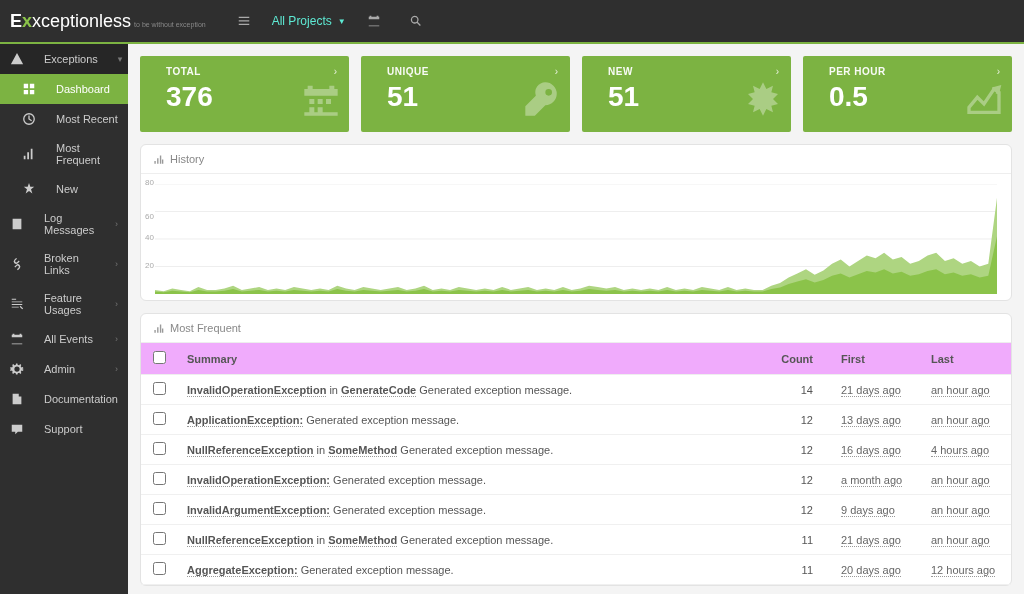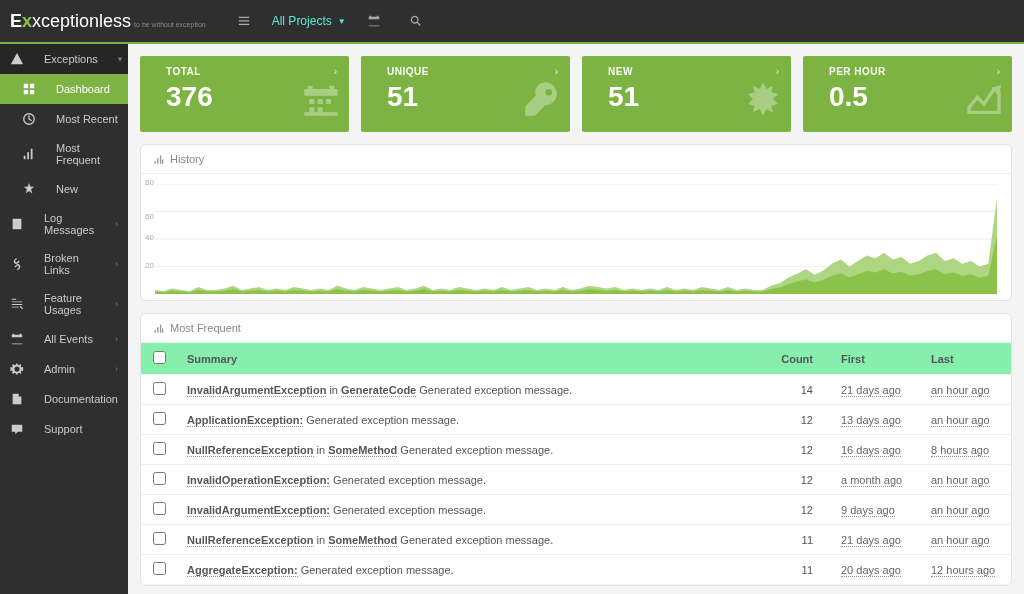--- a/index.html
+++ b/index.html
@@ -23,21 +23,21 @@
 .stat-label{font-size:10px;font-weight:700;letter-spacing:.5px;opacity:.95}
 .stat-value{font-size:28px;font-weight:700;margin-top:4px}
 .stat-icon{position:absolute;right:8px;bottom:4px;opacity:.35;font-size:40px}
 .stat-arrow{position:absolute;top:10px;right:12px;font-size:10px;opacity:.8}
 .panel{background:#fff;border:1px solid #e3e3e3;border-radius:6px}
 .panel-head{padding:8px 12px;font-size:11px;color:#888;display:flex;align-items:center;gap:6px;border-bottom:1px solid #eee}
 .chart-wrap{padding:10px 14px 6px}
 .chart-svg{width:100%;height:110px;display:block}
 .axis-lbl{position:absolute;font-size:8px;color:#aaa}
 table{width:100%;border-collapse:collapse;font-size:11px}
-th{text-align:left;padding:8px 10px;font-weight:700;color:#555;border-bottom:1px solid #eee;background:#86efac}
+th{text-align:left;padding:8px 10px;font-weight:700;color:#555;border-bottom:1px solid #eee;background:#f0abfc}
 td{padding:7px 10px;border-bottom:1px solid #f0f0f0;vertical-align:middle}
 td.summary{color:#555}
 td.summary .ex{font-weight:700;border-bottom:1px dotted #999}
 td.summary .meth{font-weight:700;border-bottom:1px dotted #999}
 .time-link{border-bottom:1px dotted #999;color:#666;cursor:pointer}
 .chk{width:36px;text-align:center}
 .count-col{width:70px;text-align:right;padding-right:18px}
 .first-col,.last-col{width:90px}
 input[type=checkbox]{width:13px;height:13px;cursor:pointer}
 .ic{width:14px;height:14px;fill:currentColor;flex-shrink:0}
@@ -235,38 +235,38 @@
           <th class="chk"><input type="checkbox" style=""></th>
           <th>Summary</th>
           <th class="count-col">Count</th>
           <th class="first-col">First</th>
           <th class="last-col">Last</th>
         </tr>
           </thead>
         <tbody id="tbody">
             <tr>
               <td class="chk"><input type="checkbox" style=""></td>
-              <td class="summary"><span class="ex">InvalidArgumentException</span> in <span class="meth">GenerateCode</span><span> Generated exception message.</span></td>
+              <td class="summary"><span class="ex">InvalidOperationException</span> in <span class="meth">GenerateCode</span><span> Generated exception message.</span></td>
               <td class="count-col">14</td>
               <td class="first-col"><span class="time-link">21 days ago</span></td>
               <td class="last-col"><span class="time-link">an hour ago</span></td>
             </tr>
             <tr>
               <td class="chk"><input type="checkbox" style=""></td>
               <td class="summary"><span class="ex">ApplicationException:</span><span> Generated exception message.</span></td>
               <td class="count-col">12</td>
               <td class="first-col"><span class="time-link">13 days ago</span></td>
               <td class="last-col"><span class="time-link">an hour ago</span></td>
             </tr>
             <tr>
               <td class="chk"><input type="checkbox" style=""></td>
               <td class="summary"><span class="ex">NullReferenceException</span> in <span class="meth">SomeMethod</span><span> Generated exception message.</span></td>
               <td class="count-col">12</td>
               <td class="first-col"><span class="time-link">16 days ago</span></td>
-              <td class="last-col"><span class="time-link">8 hours ago</span></td>
+              <td class="last-col"><span class="time-link">4 hours ago</span></td>
             </tr>
             <tr>
               <td class="chk"><input type="checkbox" style=""></td>
               <td class="summary"><span class="ex">InvalidOperationException:</span><span> Generated exception message.</span></td>
               <td class="count-col">12</td>
               <td class="first-col"><span class="time-link">a month ago</span></td>
               <td class="last-col"><span class="time-link">an hour ago</span></td>
             </tr>
             <tr>
               <td class="chk"><input type="checkbox" style=""></td>

